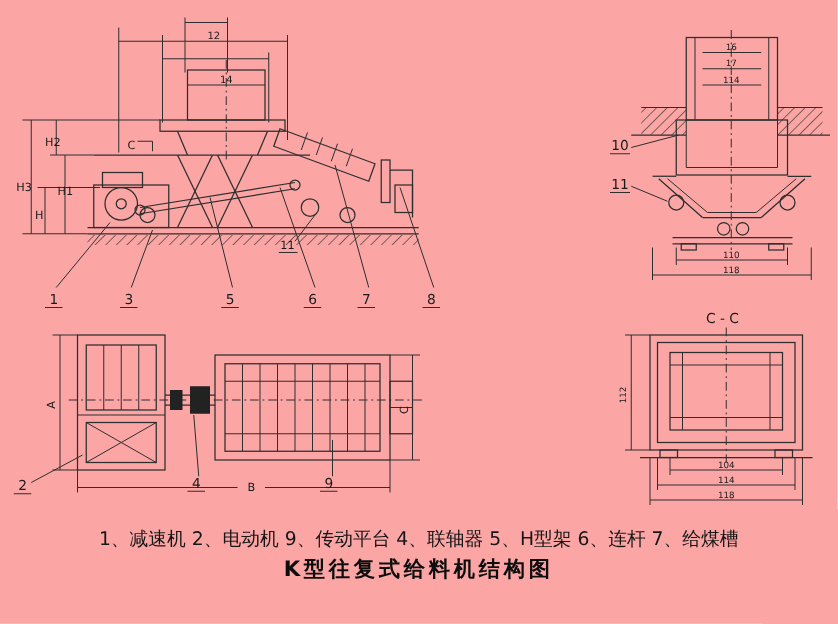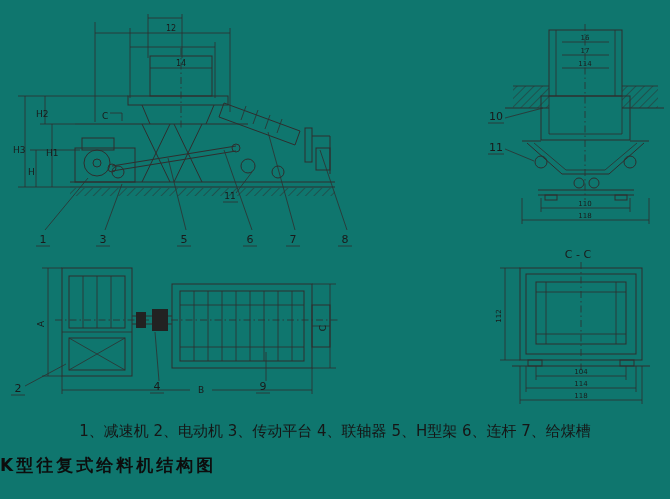--- a/index.html
+++ b/index.html
@@ -1,28 +1,28 @@
 <!DOCTYPE html>
 <html><head>
 <meta charset="utf-8">
 <style>
   html,body{margin:0;padding:0;background:#e8e8e8;}
   .screen{
-    width:670px;height:499px;background:#0f766e;overflow:hidden;position:relative;
+    width:670px;height:499px;background:#fca5a5;overflow:hidden;position:relative;
     font-family:"DejaVu Sans",sans-serif;color:#1c1c1c;
   }
   svg :is(line,polyline,polygon,path,circle){fill:none;stroke:#2e2e2e;stroke-width:1;}
   svg rect:not(.fillrect){fill:none;stroke:#2e2e2e;stroke-width:1;}
   svg rect.fillrect{stroke:none;}
   svg .thin{stroke-width:0.8;}
   svg .dash{stroke-dasharray:7 3 1.5 3;stroke-width:0.8;}
   svg text{fill:#1a1a1a;stroke:none;font-family:"DejaVu Sans",sans-serif;}
   .t7{font-size:7px;} .t8{font-size:8px;} .t9{font-size:9px;} .t11{font-size:11px;}
   .legend{width:654px;padding:2px 8px 0;text-align:center;font-size:15px;line-height:20px;color:#161616;}
-  .caption{width:670px;font-size:17px;font-weight:bold;letter-spacing:3px;margin-top:13px;color:#0d0d0d;}
+  .caption{width:670px;text-align:center;font-size:17px;font-weight:bold;letter-spacing:3px;margin-top:3px;color:#0d0d0d;}
 </style>
 </head>
 <body>
 
 <div class="screen">
 
 <svg width="670" height="415" viewBox="0 0 670 415">
   <defs>
     <pattern id="hatch" width="6" height="6" patternUnits="userSpaceOnUse" patternTransform="rotate(45)">
       <line x1="0" y1="0" x2="0" y2="6" stroke="#3a3a3a" stroke-width="1"></line>
@@ -312,18 +312,18 @@
       <text class="t7" x="581" y="386" text-anchor="middle">114</text>
       <line class="thin" x1="520" y1="366" x2="520" y2="404"></line>
       <line class="thin" x1="642" y1="366" x2="642" y2="404"></line>
       <line class="thin" x1="520" y1="400" x2="642" y2="400"></line>
       <text class="t7" x="581" y="398" text-anchor="middle">118</text>
     </g>
   </g>
 </svg>
 
 <div class="legend">
-  <div class="legend-line">1、减速机 2、电动机 3、传动平台 4、联轴器 5、H型架 6、连杆 7、给煤槽</div>
+  <div class="legend-line">1、减速机 2、电动机 9、传动平台 4、联轴器 5、H型架 6、连杆 7、给煤槽</div>
 </div>
 
 <div class="caption">K型往复式给料机结构图</div>
 
 </div>
 
 </body></html>

